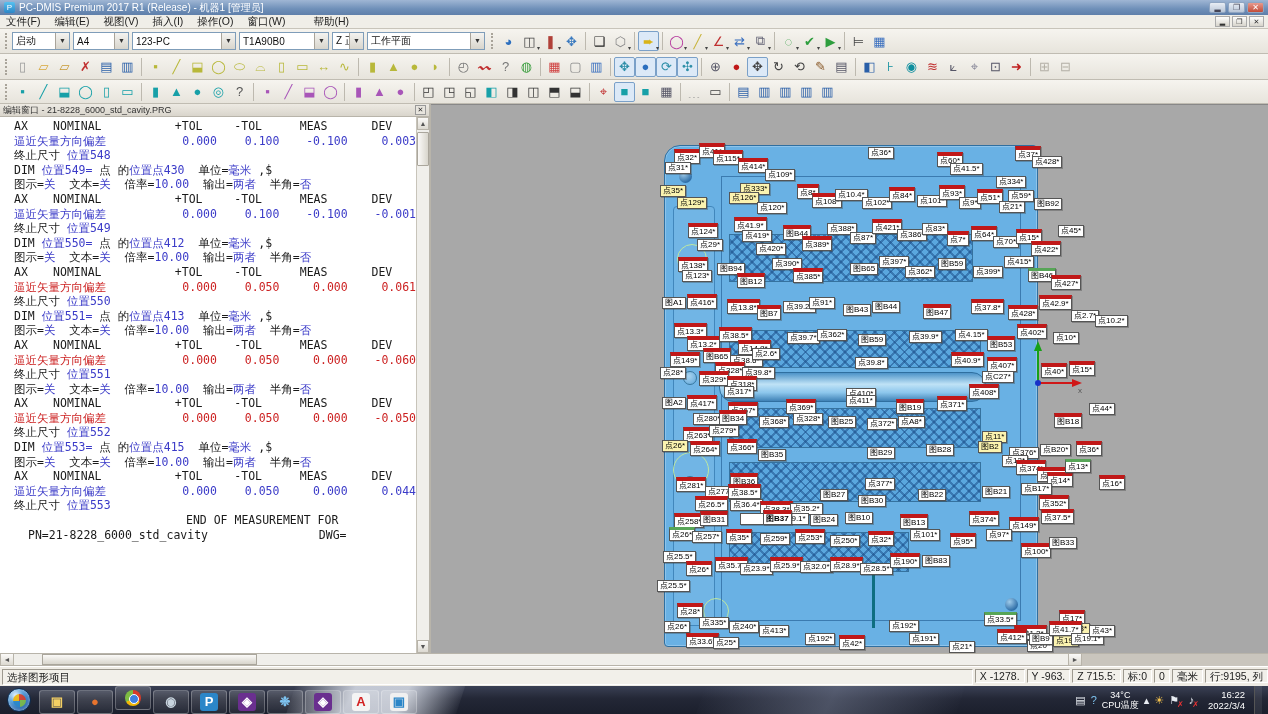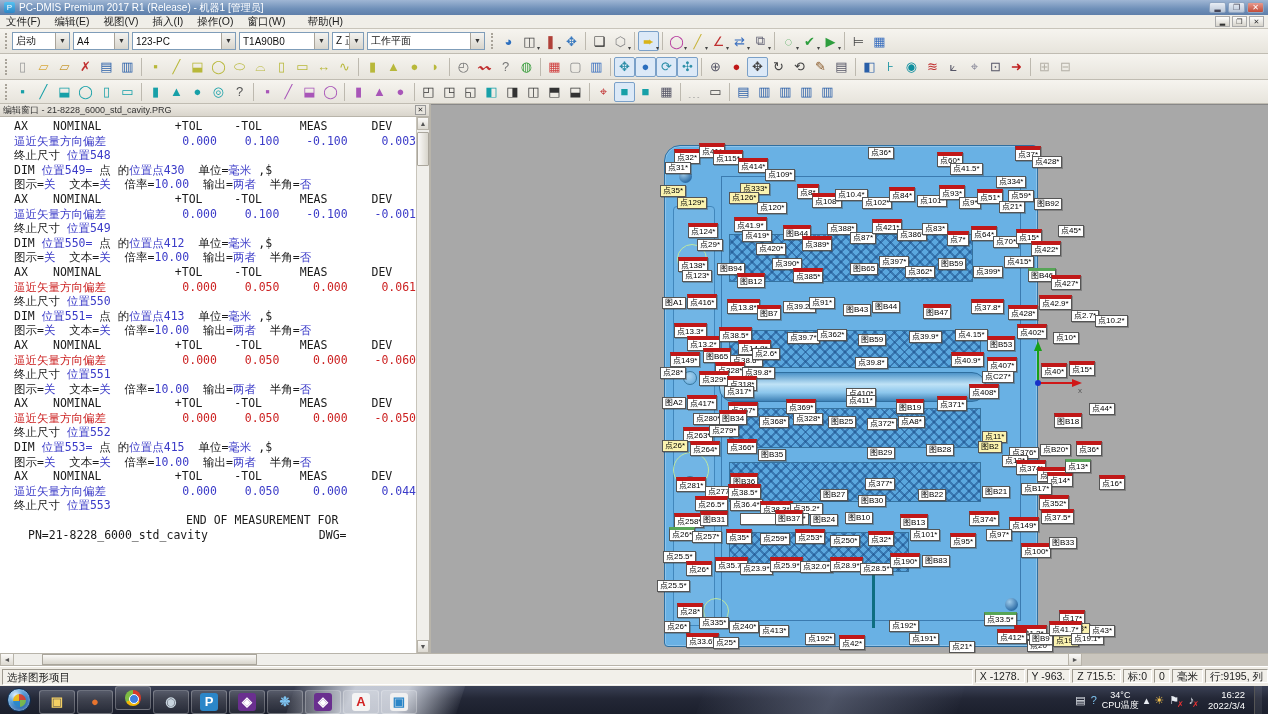--- a/index.html
+++ b/index.html
@@ -152,21 +152,21 @@
   <div class="appicon">P</div>
   <span>PC-DMIS Premium 2017 R1 (Release) - 机器1 [管理员]</span>
   <div class="tbtns">
       <span class="tbtn">▂</span>
       <span class="tbtn">❐</span>
       <span class="tbtn close">✕</span>
     </div>
 </div>
 
 <div class="menubar">
-  <span id="menu-items"><span style="margin-right: 14px;">文件(F)</span><span style="margin-right: 14px;">编辑(E)</span><span style="margin-right: 14px;">视图(V)</span><span style="margin-right: 14px;">插入(I)</span><span style="margin-right: 14px;">操作(O)</span><span style="margin-right: 22px;">窗口(W)</span><span style="margin-right: 14px;">帮助(H)</span></span>
+  <span id="menu-items"><span style="margin-right: 14px;">文件(F)</span><span style="margin-right: 14px;">编辑(E)</span><span style="margin-right: 14px;">视图(V)</span><span style="margin-right: 14px;">插入(I)</span><span style="margin-right: 14px;">操作(O)</span><span style="margin-right: 28px;">窗口(W)</span><span style="margin-right: 14px;">帮助(H)</span></span>
   <div class="mdi">
       <span>▂</span>
       <span>❐</span>
       <span>✕</span>
     </div>
 </div>
 
 <div class="tbar tb1" id="toolbar1">
     <span class="grip"></span>
     <span class="combo" style="width: 58px;">
@@ -555,21 +555,21 @@
         <div class="lbl w" style="left: 590px; top: 378px;">点B17*</div>
         <div class="lbl r" style="left: 608px; top: 390px;">点352*</div>
         <div class="lbl w" style="left: 299px; top: 394px;">点36.4*</div>
         <div class="lbl r" style="left: 264px; top: 391px;">点26.5*</div>
         <div class="lbl r" style="left: 329px; top: 396px;">点38.3*</div>
         <div class="lbl w" style="left: 359px; top: 398px;">点35.2*</div>
         <div class="lbl r" style="left: 610px; top: 404px;">点37.5*</div>
         <div class="lbl r" style="left: 243px; top: 408px;">点258*</div>
         <div class="lbl r" style="left: 269px; top: 406px;">图B31</div>
         <div class="lbl w" style="left: 309px; top: 408px; padding-left: 38px;">点39.1*</div>
-        <div class="lbl r" style="left: 344px; top: 405px;">图B37</div>
+        <div class="lbl r" style="left: 332px; top: 405px; font-weight: bold;">图B37</div>
         <div class="lbl w" style="left: 379px; top: 409px;">图B24</div>
         <div class="lbl w" style="left: 414px; top: 407px;">图B10</div>
         <div class="lbl r" style="left: 469px; top: 409px;">图B13</div>
         <div class="lbl r" style="left: 538px; top: 406px;">点374*</div>
         <div class="lbl r" style="left: 578px; top: 412px;">点149*</div>
         <div class="lbl g" style="left: 238px; top: 422px;">点26*</div>
         <div class="lbl w" style="left: 261px; top: 426px;">点257*</div>
         <div class="lbl r" style="left: 295px; top: 424px;">点35*</div>
         <div class="lbl w" style="left: 329px; top: 428px;">点259*</div>
         <div class="lbl r" style="left: 364px; top: 424px;">点253*</div>

